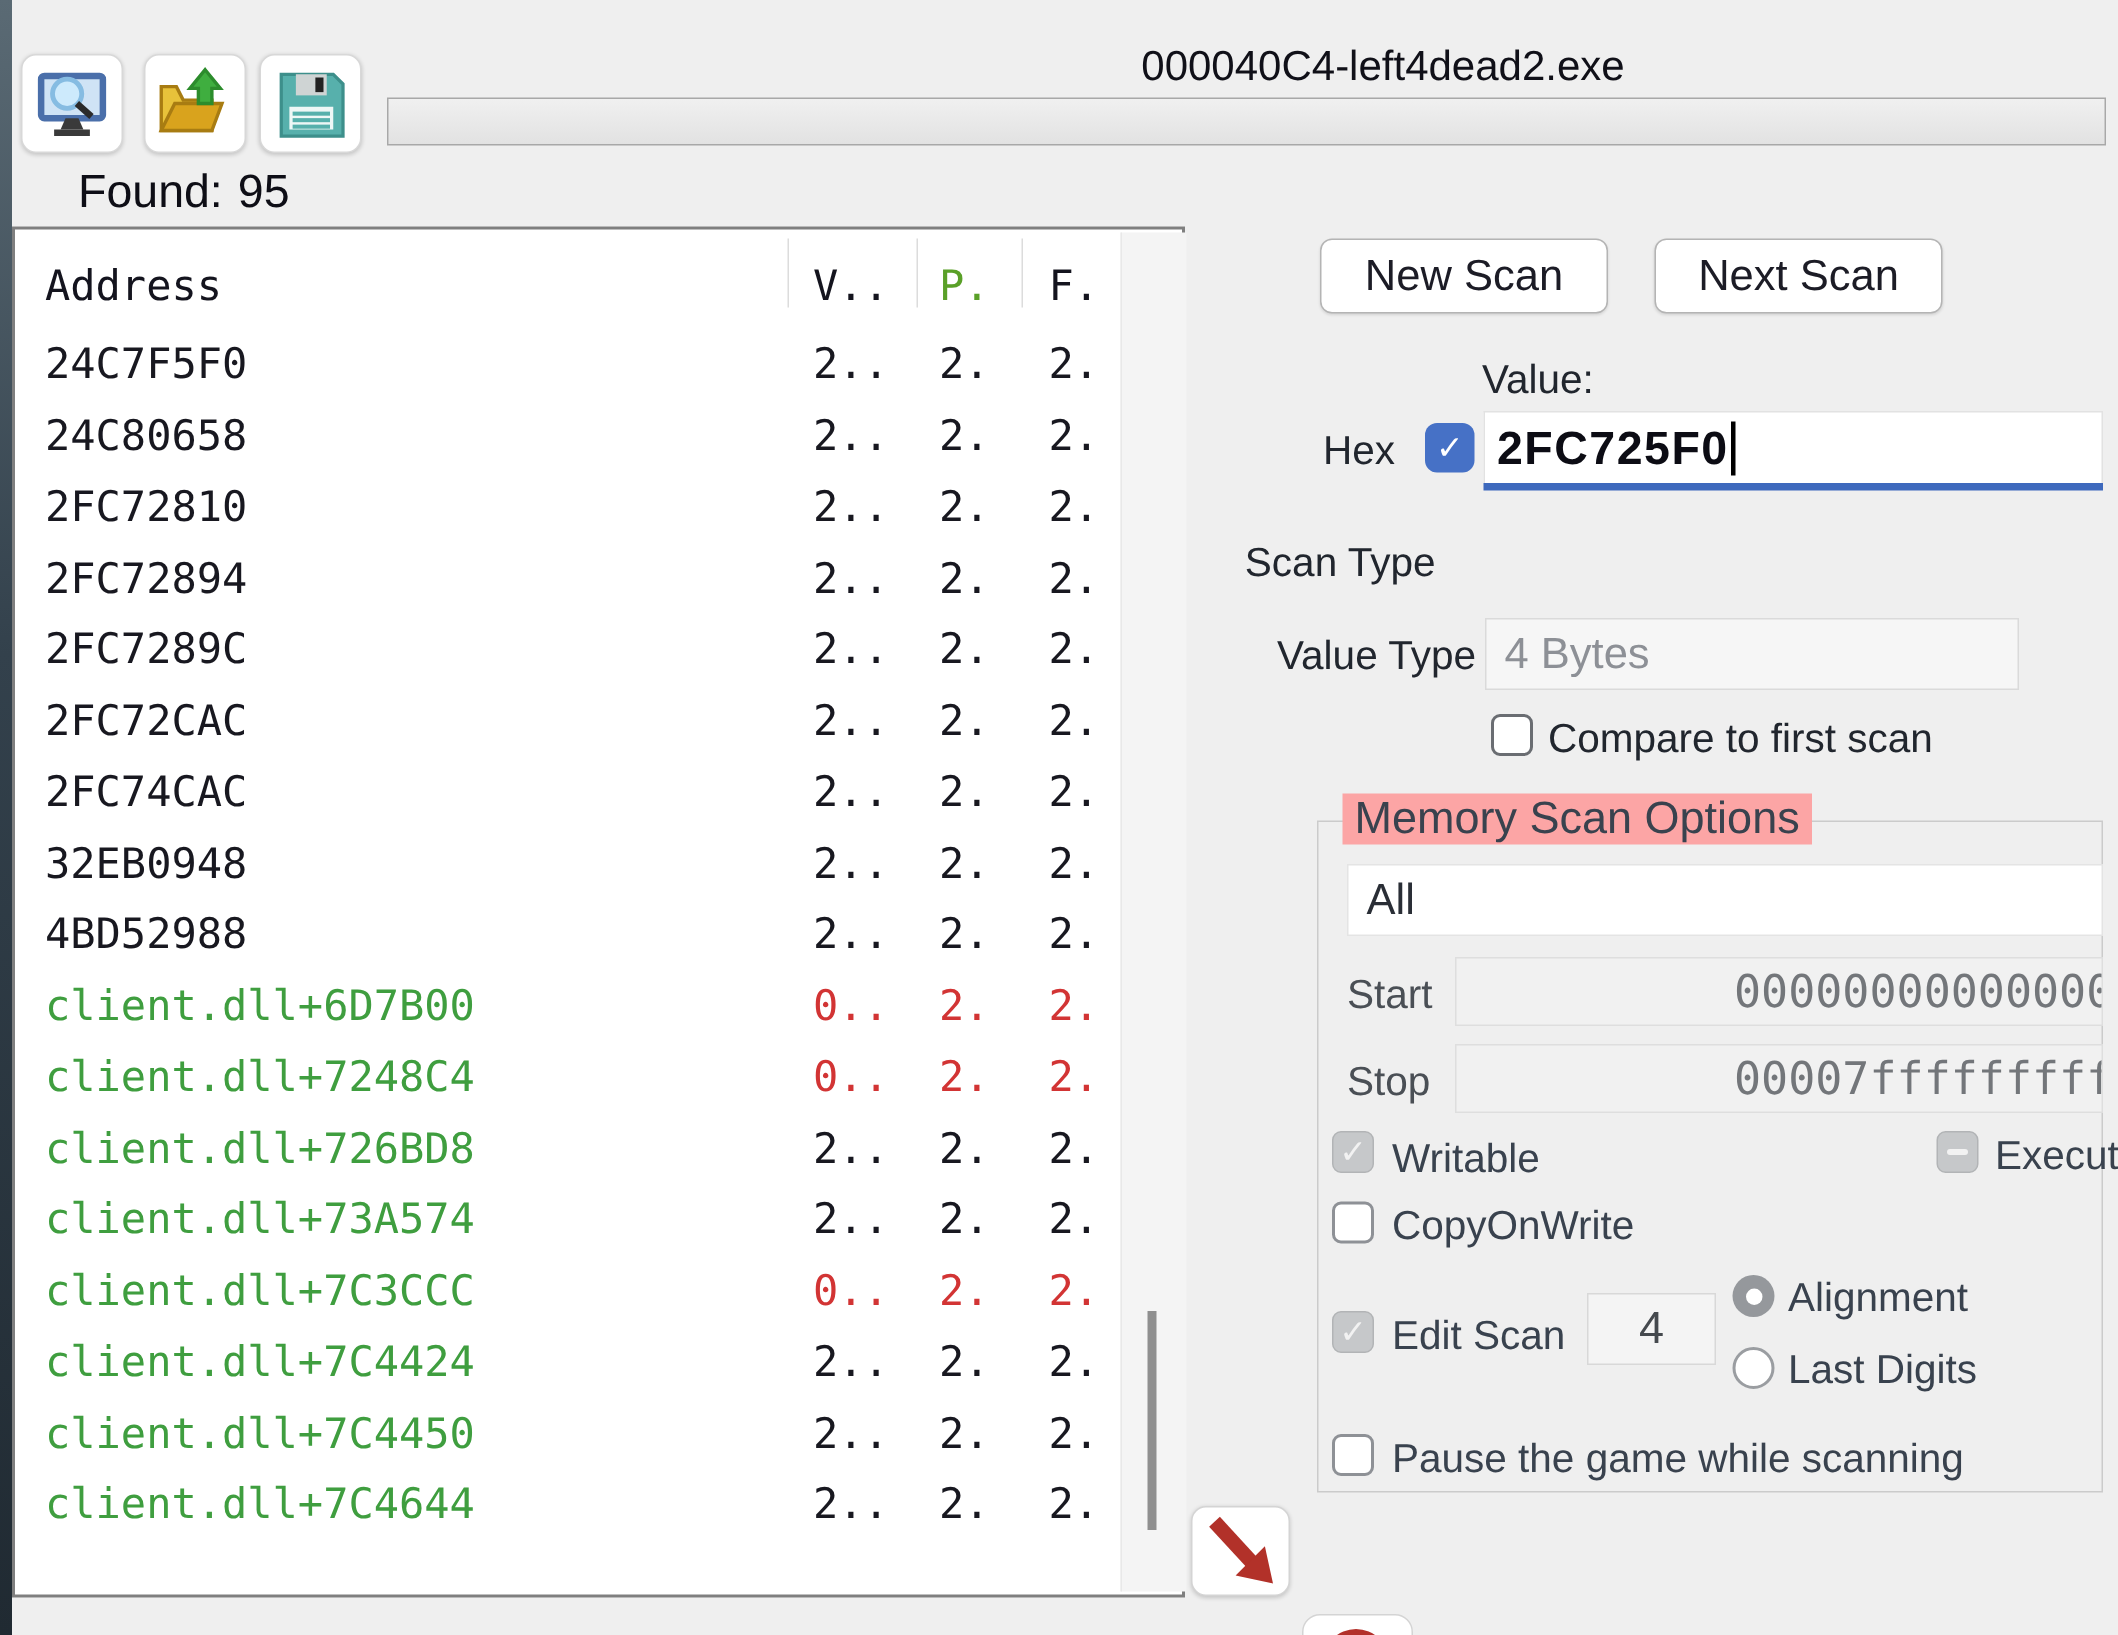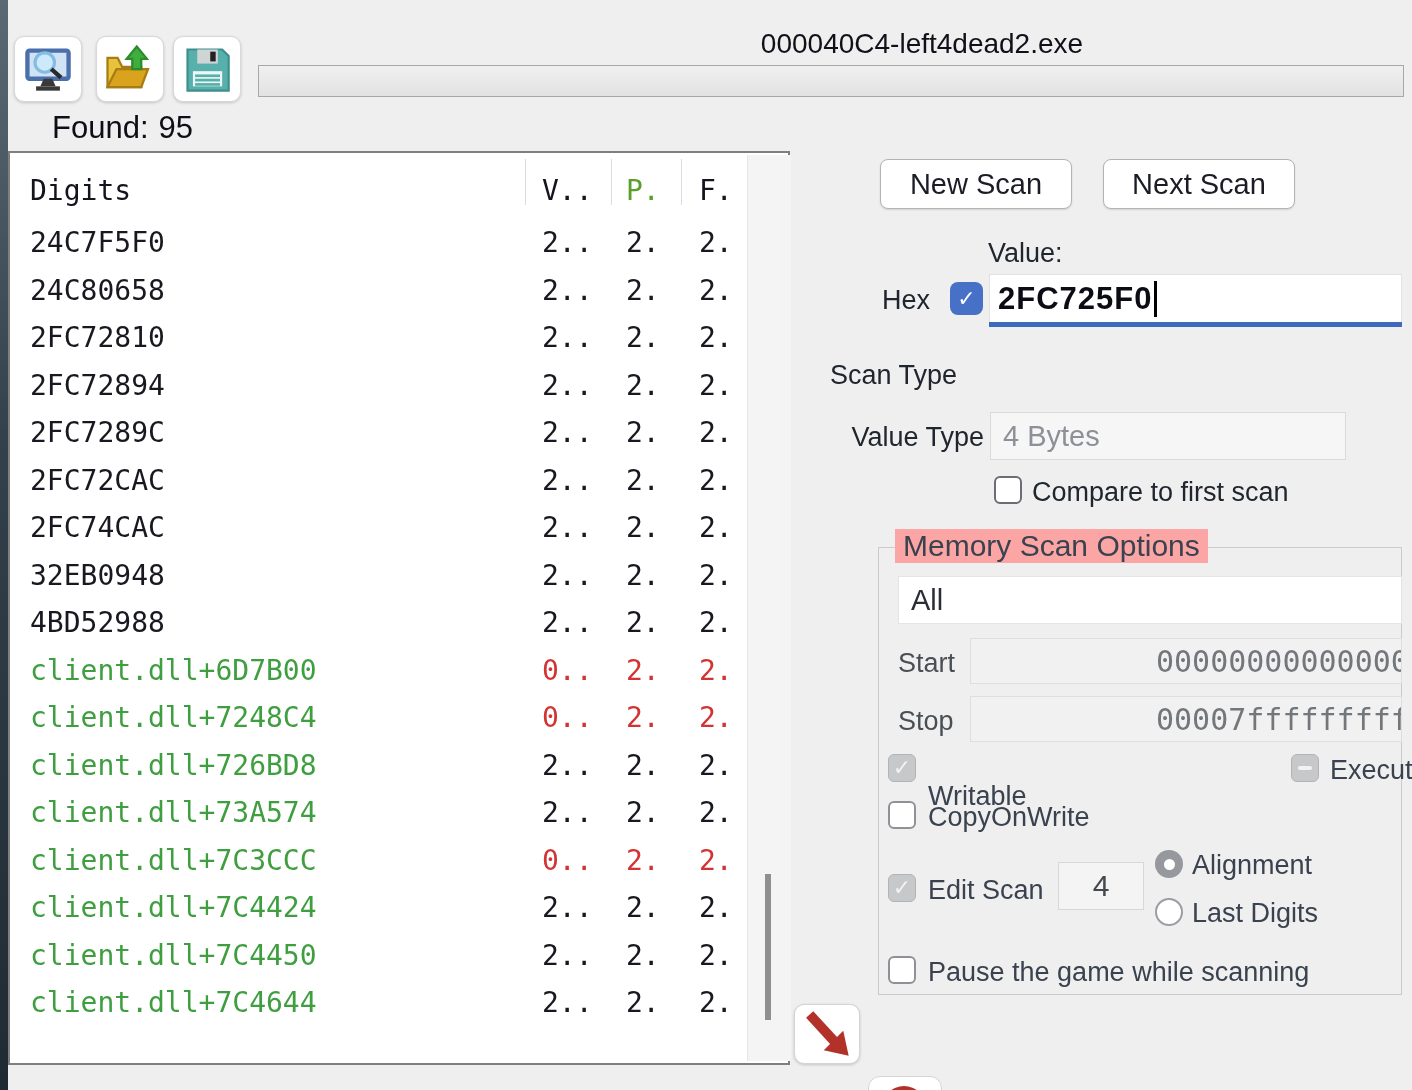--- a/index.html
+++ b/index.html
@@ -125,21 +125,21 @@
 
   <div class="abs" id="found">
     <span>Found:</span><b>95</b>
   </div>
 
   <div class="abs" id="table">
     <span class="hsep" style="left:515px"></span>
     <span class="hsep" style="left:601px"></span>
     <span class="hsep" style="left:671px"></span>
     <span class="hsep" style="left:743px"></span>
-    <span class="th mono" style="left:20px">Digits</span>
+    <span class="th mono" style="left:20px">Address</span>
     <span class="th mono" style="left:532px">V..</span>
     <span class="th mono col-p-head" style="left:616px">P.</span>
     <span class="th mono" style="left:689px">F.</span>
     <div>
         <div class="trow" style="top: 75px;">
           <span class="c-addr">24C7F5F0</span>
           <span class="c-v">2..</span>
           <span class="c-p">2.</span>
           <span class="c-f">2.</span>
         </div>
@@ -274,21 +274,21 @@
     <span>0000000000000000</span>
   </div>
   <span class="lbl" style="left:898px;top:706px;color:#4a4f55">Stop</span>
   <div class="field" style="left:970px;top:696px">
     <span>00007fffffffffff</span>
   </div>
 
   <span class="checkbox gray" style="left:888px;top:754px">
     <span class="check soft">✓</span>
   </span>
-  <span class="lbl" style="left:928px;top:781px;color:#39424e">Writable</span>
+  <span class="lbl" style="left:928px;top:757px;color:#39424e">Writable</span>
 
   <span class="checkbox gray" style="left:1291px;top:754px">
     <span class="dash"></span>
   </span>
   <span class="lbl" style="left:1330px;top:755px;color:#39424e">Executable</span>
 
   <span class="checkbox" style="left:888px;top:801px;border-color:#8e9196"></span>
   <span class="lbl" style="left:928px;top:802px;color:#39424e">CopyOnWrite</span>
 
   <span class="checkbox gray" style="left:888px;top:874px">

